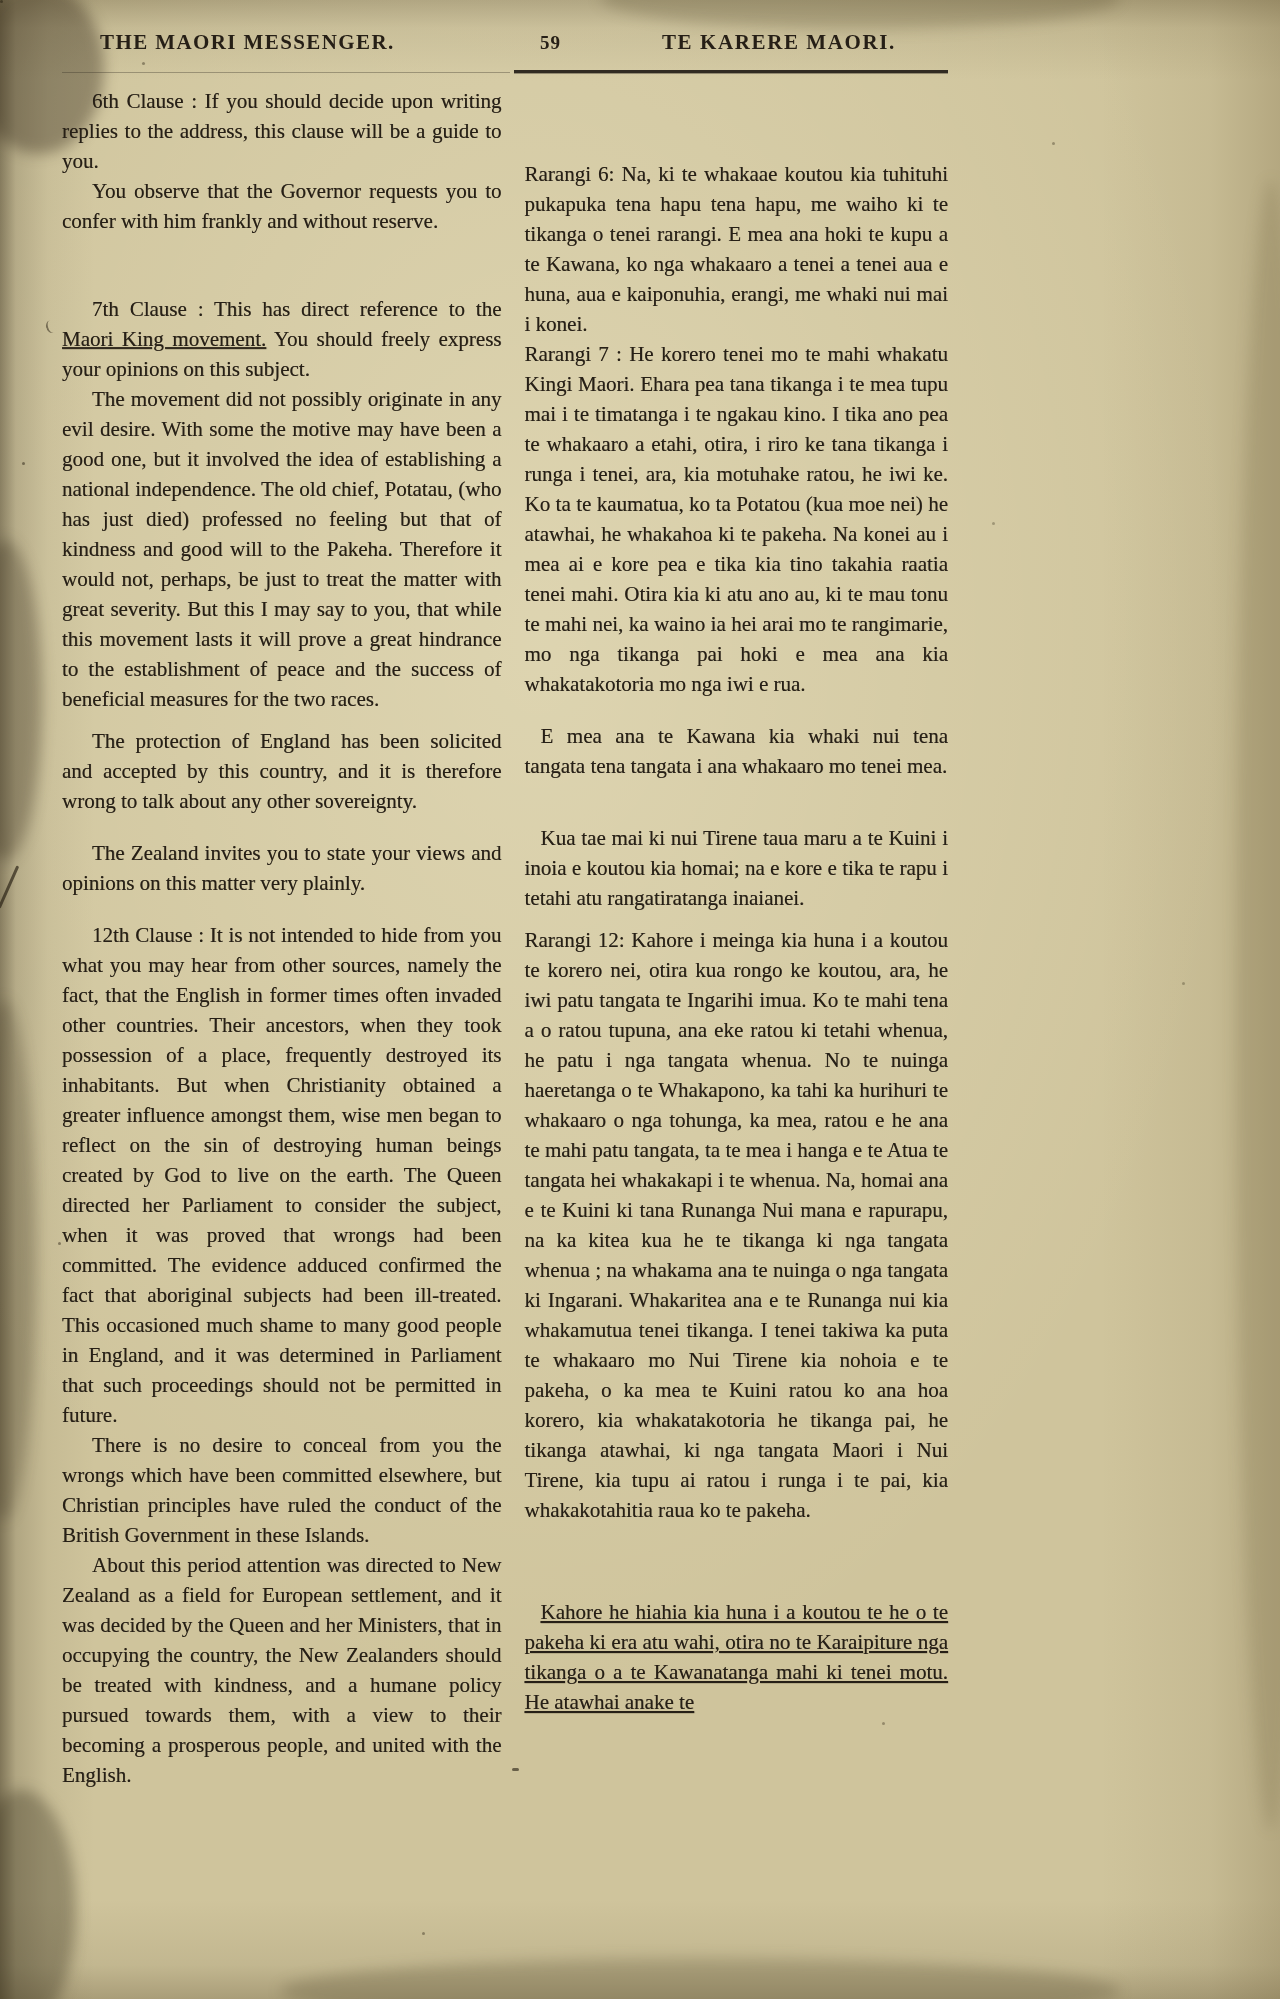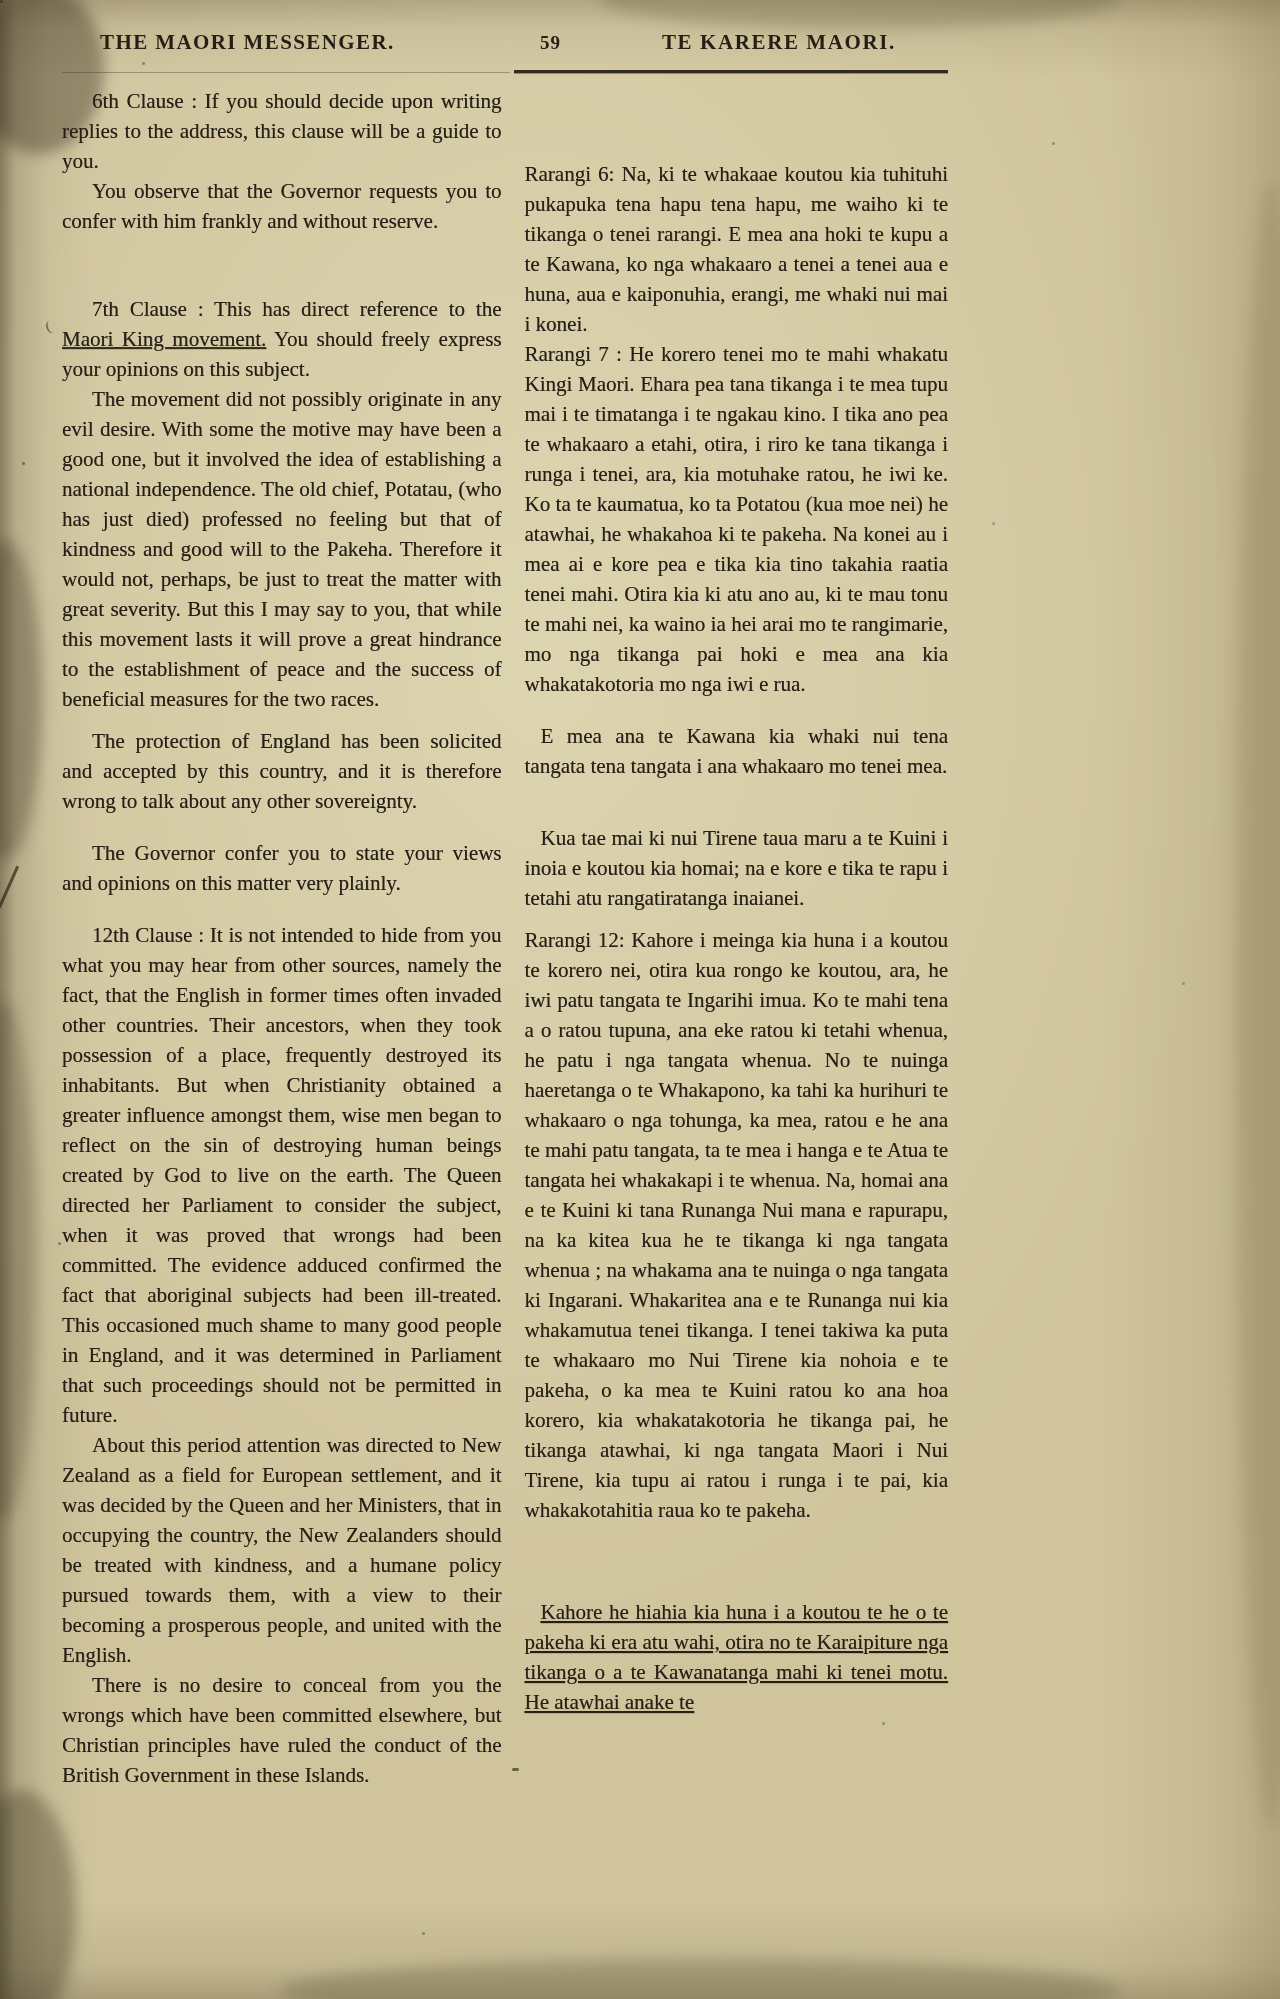--- a/index.html
+++ b/index.html
@@ -136,24 +136,24 @@
     </div>
 
     <div class="columns">
 
       <div class="col english">
         <p class="para indent">6th Clause : If you should decide upon writing replies to the address, this clause will be a guide to you.</p>
         <p class="para indent">You observe that the Governor requests you to confer with him frankly and without reserve.</p>
         <p class="para indent gap-xl"><span>7th Clause : This has direct reference to the </span><span class="underlined">Maori King movement.</span><span> You should freely express your opinions on this subject.</span></p>
         <p class="para indent">The movement did not possibly originate in any evil desire. With some the motive may have been a good one, but it involved the idea of establishing a national independence. The old chief, Potatau, (who has just died) professed no feeling but that of kindness and good will to the Pakeha. Therefore it would not, perhaps, be just to treat the matter with great severity. But this I may say to you, that while this movement lasts it will prove a great hindrance to the establishment of peace and the success of beneficial measures for the two races.</p>
         <p class="para indent gap-sm">The protection of England has been solicited and accepted by this country, and it is therefore wrong to talk about any other sovereignty.</p>
-        <p class="para indent gap-md">The Governor confer you to state your views and opinions on this matter very plainly.</p>
+        <p class="para indent gap-md">The Zealand invites you to state your views and opinions on this matter very plainly.</p>
         <p class="para indent gap-md">12th Clause : It is not intended to hide from you what you may hear from other sources, namely the fact, that the English in former times often invaded other countries. Their ancestors, when they took possession of a place, frequently destroyed its inhabitants. But when Christianity obtained a greater influence amongst them, wise men began to reflect on the sin of destroying human beings created by God to live on the earth. The Queen directed her Parliament to consider the subject, when it was proved that wrongs had been committed. The evidence adduced confirmed the fact that aboriginal subjects had been ill-treated. This occasioned much shame to many good people in England, and it was determined in Parliament that such proceedings should not be permitted in future.</p>
+        <p class="para indent">There is no desire to conceal from you the wrongs which have been committed elsewhere, but Christian principles have ruled the conduct of the British Government in these Islands.</p>
         <p class="para indent">About this period attention was directed to New Zealand as a field for European settlement, and it was decided by the Queen and her Ministers, that in occupying the country, the New Zealanders should be treated with kindness, and a humane policy pursued towards them, with a view to their becoming a prosperous people, and united with the English.</p>
-        <p class="para indent">There is no desire to conceal from you the wrongs which have been committed elsewhere, but Christian principles have ruled the conduct of the British Government in these Islands.</p>
       </div>
 
       <div class="divider"></div>
 
       <div class="col maori">
         <p class="para">Rarangi 6: Na, ki te whakaae koutou kia tuhituhi pukapuka tena hapu tena hapu, me waiho ki te tikanga o tenei rarangi. E mea ana hoki te kupu a te Kawana, ko nga whakaaro a tenei a tenei aua e huna, aua e kaiponuhia, erangi, me whaki nui mai i konei.</p>
         <p class="para">Rarangi 7 : He korero tenei mo te mahi whakatu Kingi Maori. Ehara pea tana tikanga i te mea tupu mai i te timatanga i te ngakau kino. I tika ano pea te whakaaro a etahi, otira, i riro ke tana tikanga i runga i tenei, ara, kia motuhake ratou, he iwi ke. Ko ta te kaumatua, ko ta Potatou (kua moe nei) he atawhai, he whakahoa ki te pakeha. Na konei au i mea ai e kore pea e tika kia tino takahia raatia tenei mahi. Otira kia ki atu ano au, ki te mau tonu te mahi nei, ka waino ia hei arai mo te rangimarie, mo nga tikanga pai hoki e mea ana kia whakatakotoria mo nga iwi e rua.</p>
         <p class="para indent-sm gap-md">E mea ana te Kawana kia whaki nui tena tangata tena tangata i ana whakaaro mo tenei mea.</p>
         <p class="para indent-sm gap-lg">Kua tae mai ki nui Tirene taua maru a te Kuini i inoia e koutou kia homai; na e kore e tika te rapu i tetahi atu rangatiratanga inaianei.</p>
         <p class="para gap-sm">Rarangi 12: Kahore i meinga kia huna i a koutou te korero nei, otira kua rongo ke koutou, ara, he iwi patu tangata te Ingarihi imua. Ko te mahi tena a o ratou tupuna, ana eke ratou ki tetahi whenua, he patu i nga tangata whenua. No te nuinga haeretanga o te Whakapono, ka tahi ka hurihuri te whakaaro o nga tohunga, ka mea, ratou e he ana te mahi patu tangata, ta te mea i hanga e te Atua te tangata hei whakakapi i te whenua. Na, homai ana e te Kuini ki tana Runanga Nui mana e rapurapu, na ka kitea kua he te tikanga ki nga tangata whenua ; na whakama ana te nuinga o nga tangata ki Ingarani. Whakaritea ana e te Runanga nui kia whakamutua tenei tikanga. I tenei takiwa ka puta te whakaaro mo Nui Tirene kia nohoia e te pakeha, o ka mea te Kuini ratou ko ana hoa korero, kia whakatakotoria he tikanga pai, he tikanga atawhai, ki nga tangata Maori i Nui Tirene, kia tupu ai ratou i runga i te pai, kia whakakotahitia raua ko te pakeha.</p>

